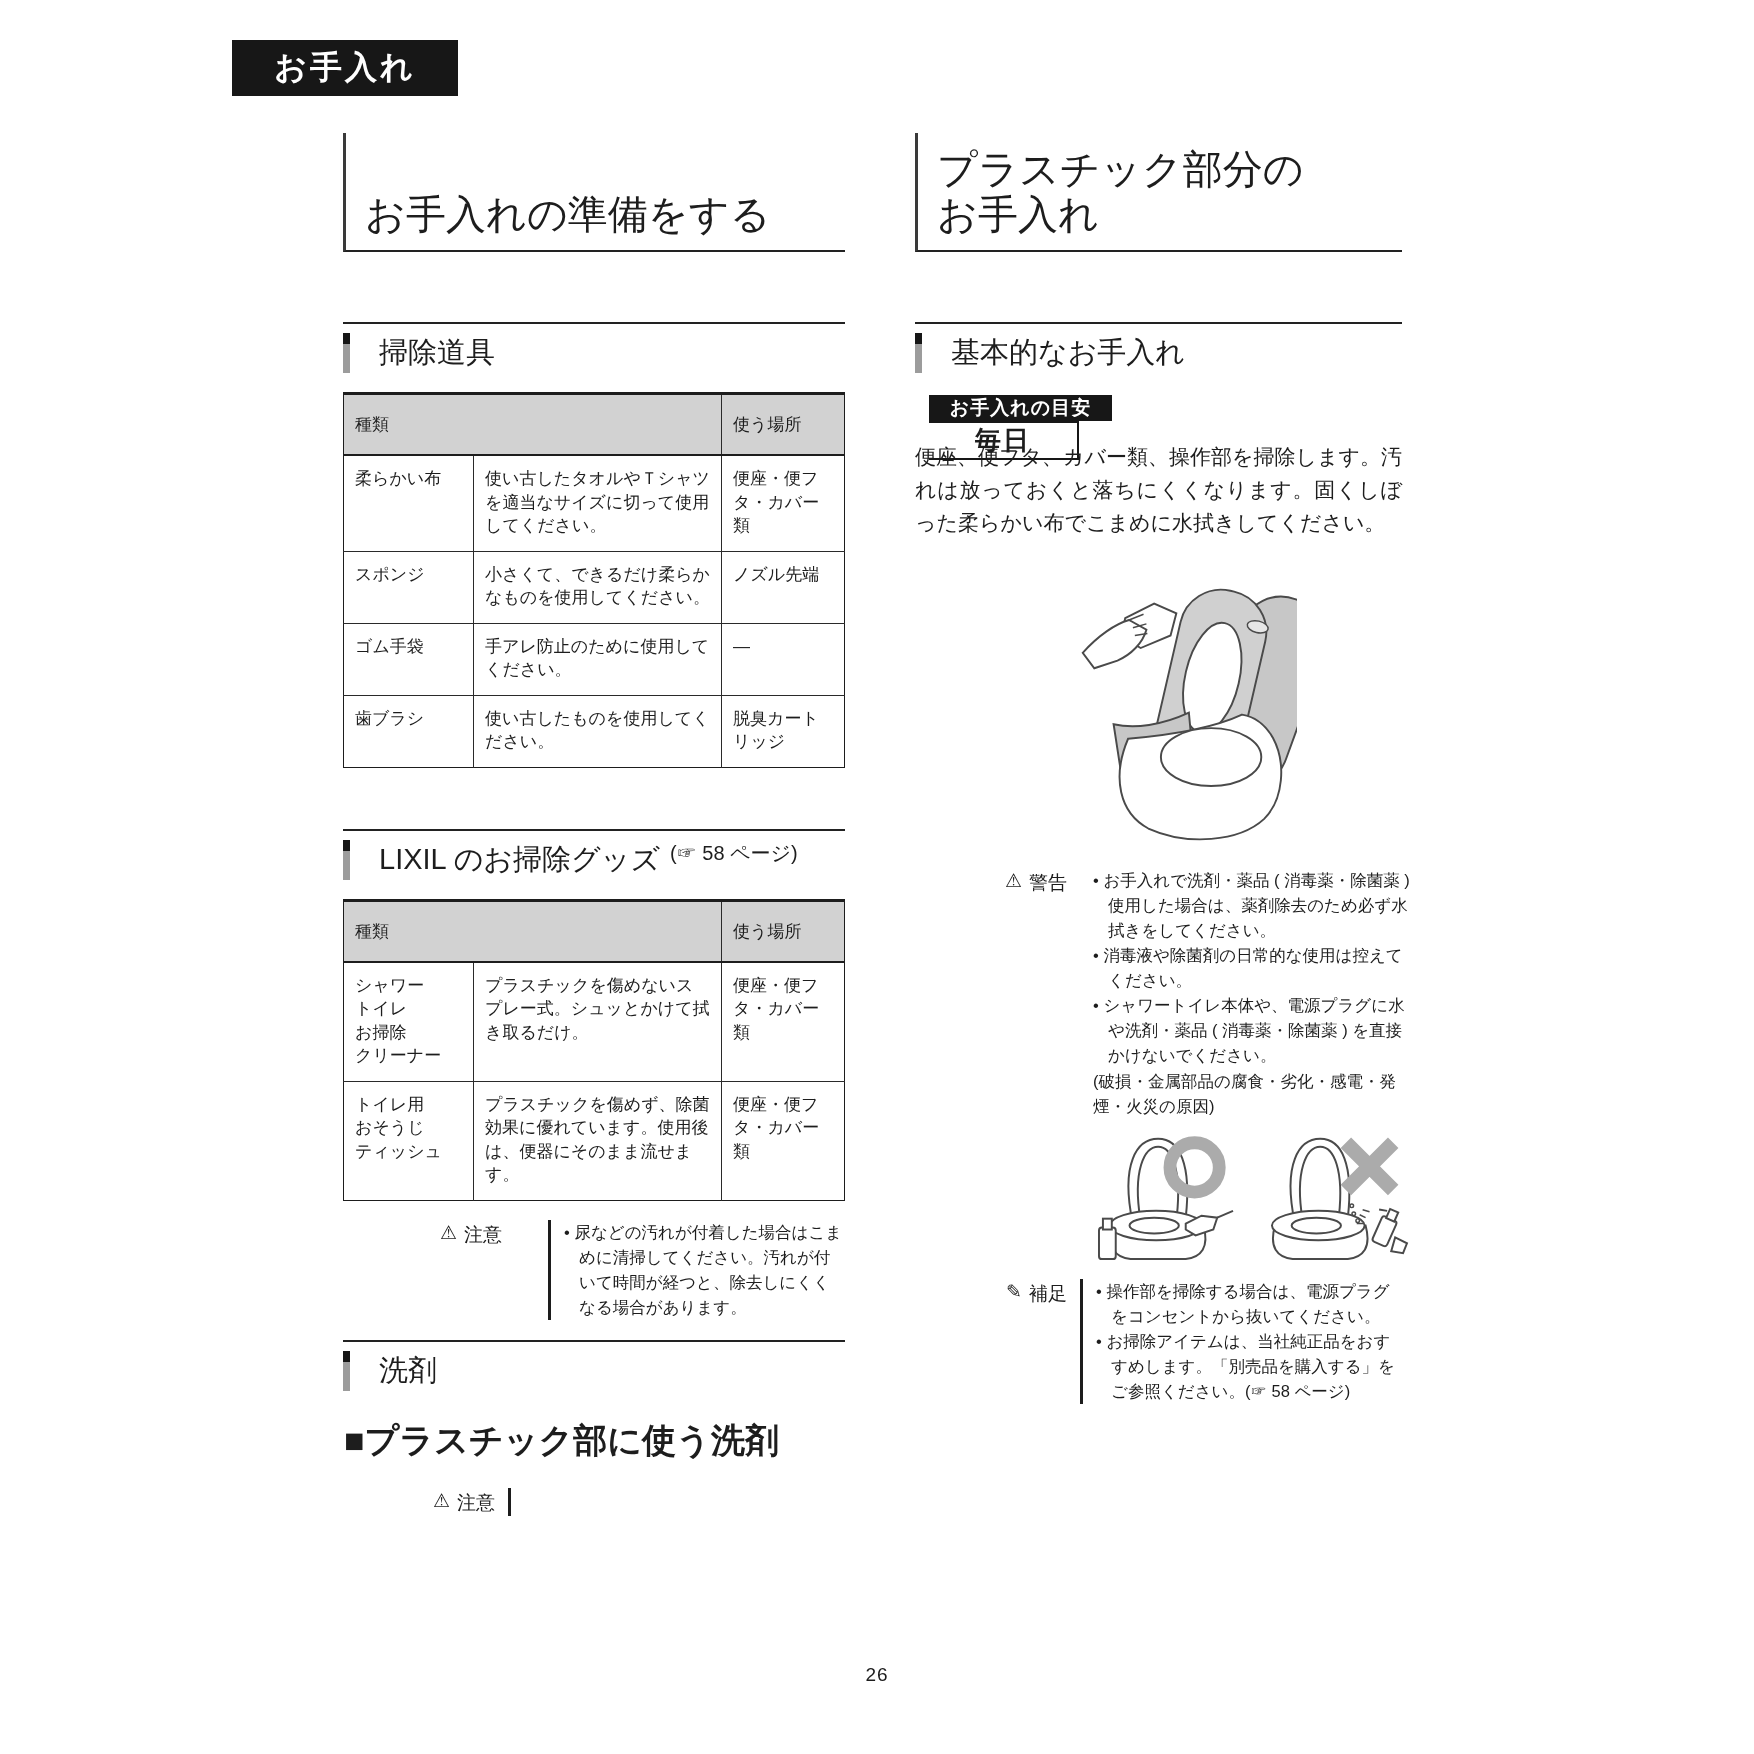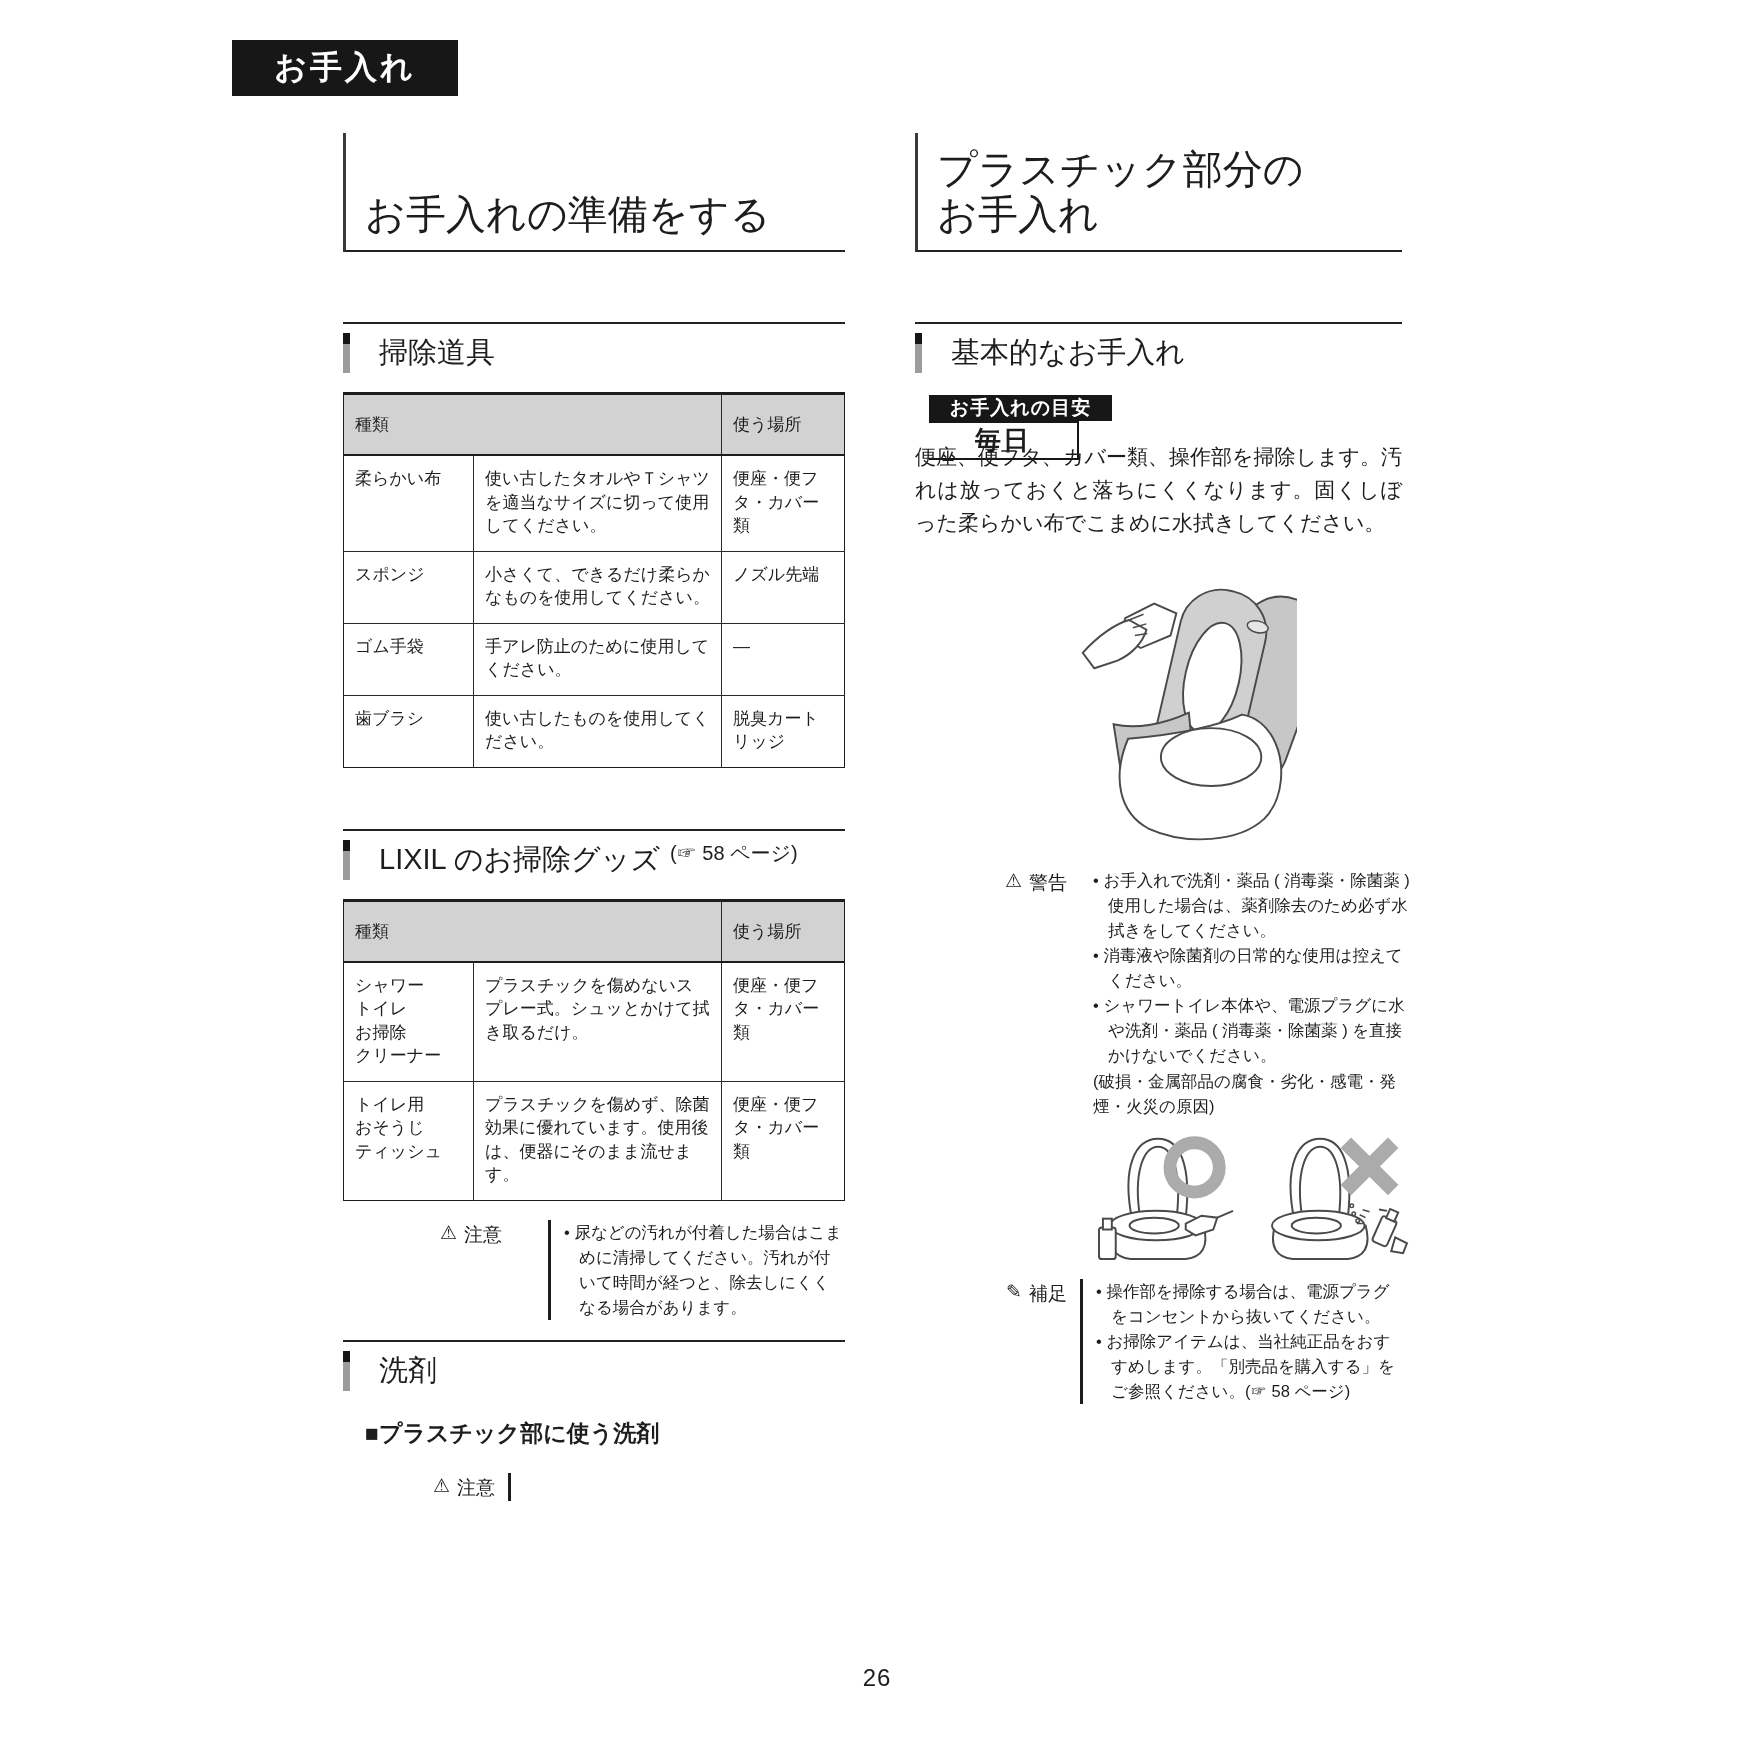--- a/index.html
+++ b/index.html
@@ -64,41 +64,41 @@
   .notice-icon { font-size:19px; line-height:1.2; }
   .notice-bar { width:3px; background:#1d1d1d; }
   .notice-body { flex:1; padding-left:13px; font-size:16.5px; line-height:1.52; }
   .notice-body ul { list-style:none; }
   .notice-body li { padding-left:15px; text-indent:-15px; }
   .notice-body li::before { content:"\2022\00a0"; }
   .ng-list { padding-left:14px; }
   .ng-list li { padding-left:0; text-indent:0; }
   .ng-list li::before { content:""; }
   
-  .subheading { margin:27px 0 0 22px; font-size:23px; font-weight:600; }
+  .subheading { margin:27px 0 0 1px; font-size:34px; font-weight:600; }
   
   .freq-row { display:flex; margin:22px 0 0 14px; height:29px;flex-direction:column; }
   .freq-label {
     width:183px; background:#171717; color:#fff; font-size:19px; font-weight:bold;
     display:flex; align-items:center; justify-content:center; letter-spacing:1px;
   }
   .freq-value {
     width:150px; background:#fff; border:2.5px solid #171717; border-left:none;
     font-size:26px; font-weight:bold;
     display:flex; align-items:center; justify-content:center; letter-spacing:2px;
   }
   .body-para {
     margin-top:17px; font-size:21px; line-height:1.57; text-align:justify;
   }
   .main-illust { display:block; margin:18px 0 0 160px; }
   .fig-row { display:flex; gap:22px; margin-top:8px; }
   
   .page-num {
     position:absolute; left:0; right:0; top:1664px; text-align:center;
-    font-size:24px; letter-spacing:1px;
+    font-size:19px; letter-spacing:1px;
   }
 </style>
 </head>
 <body>
 
 <div class="page">
 
   <div class="tab-badge">お手入れ</div>
 
   <div class="col col-left">

